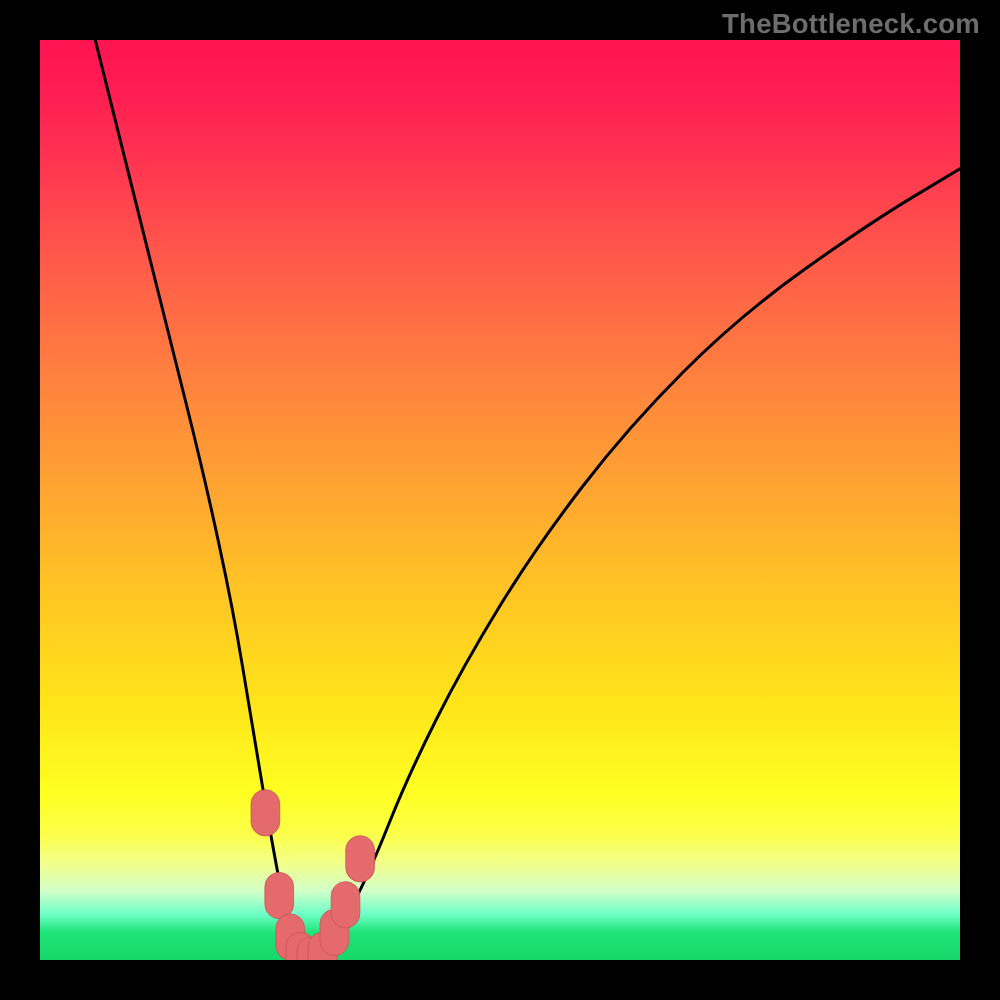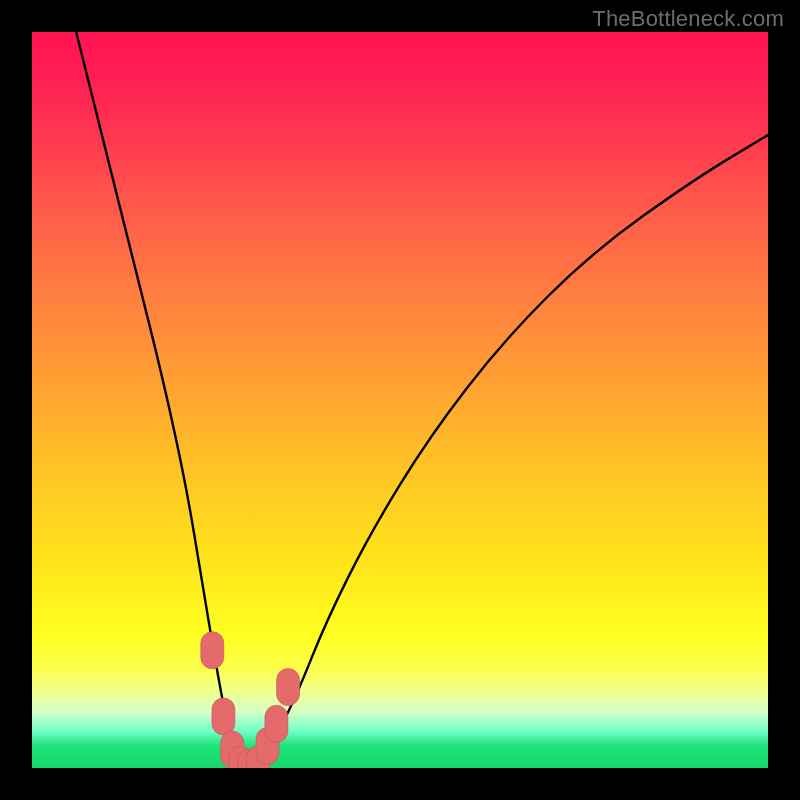--- a/index.html
+++ b/index.html
@@ -53,21 +53,21 @@
     left: 0; top: 0;
     width: 736px;
     height: 736px;
   }
   .attribution {
     position: absolute;
     top: 6px;
     right: 16px;
     color: #6d6d6d;
     font-size: 22px;
-    font-weight: 400;
+    font-weight: 700;
     letter-spacing: 0.2px;
     user-select: text;
   }
 </style>
 </head>
 <body>
 
 <div class="stage">
 
   <div class="attribution">TheBottleneck.com</div>

